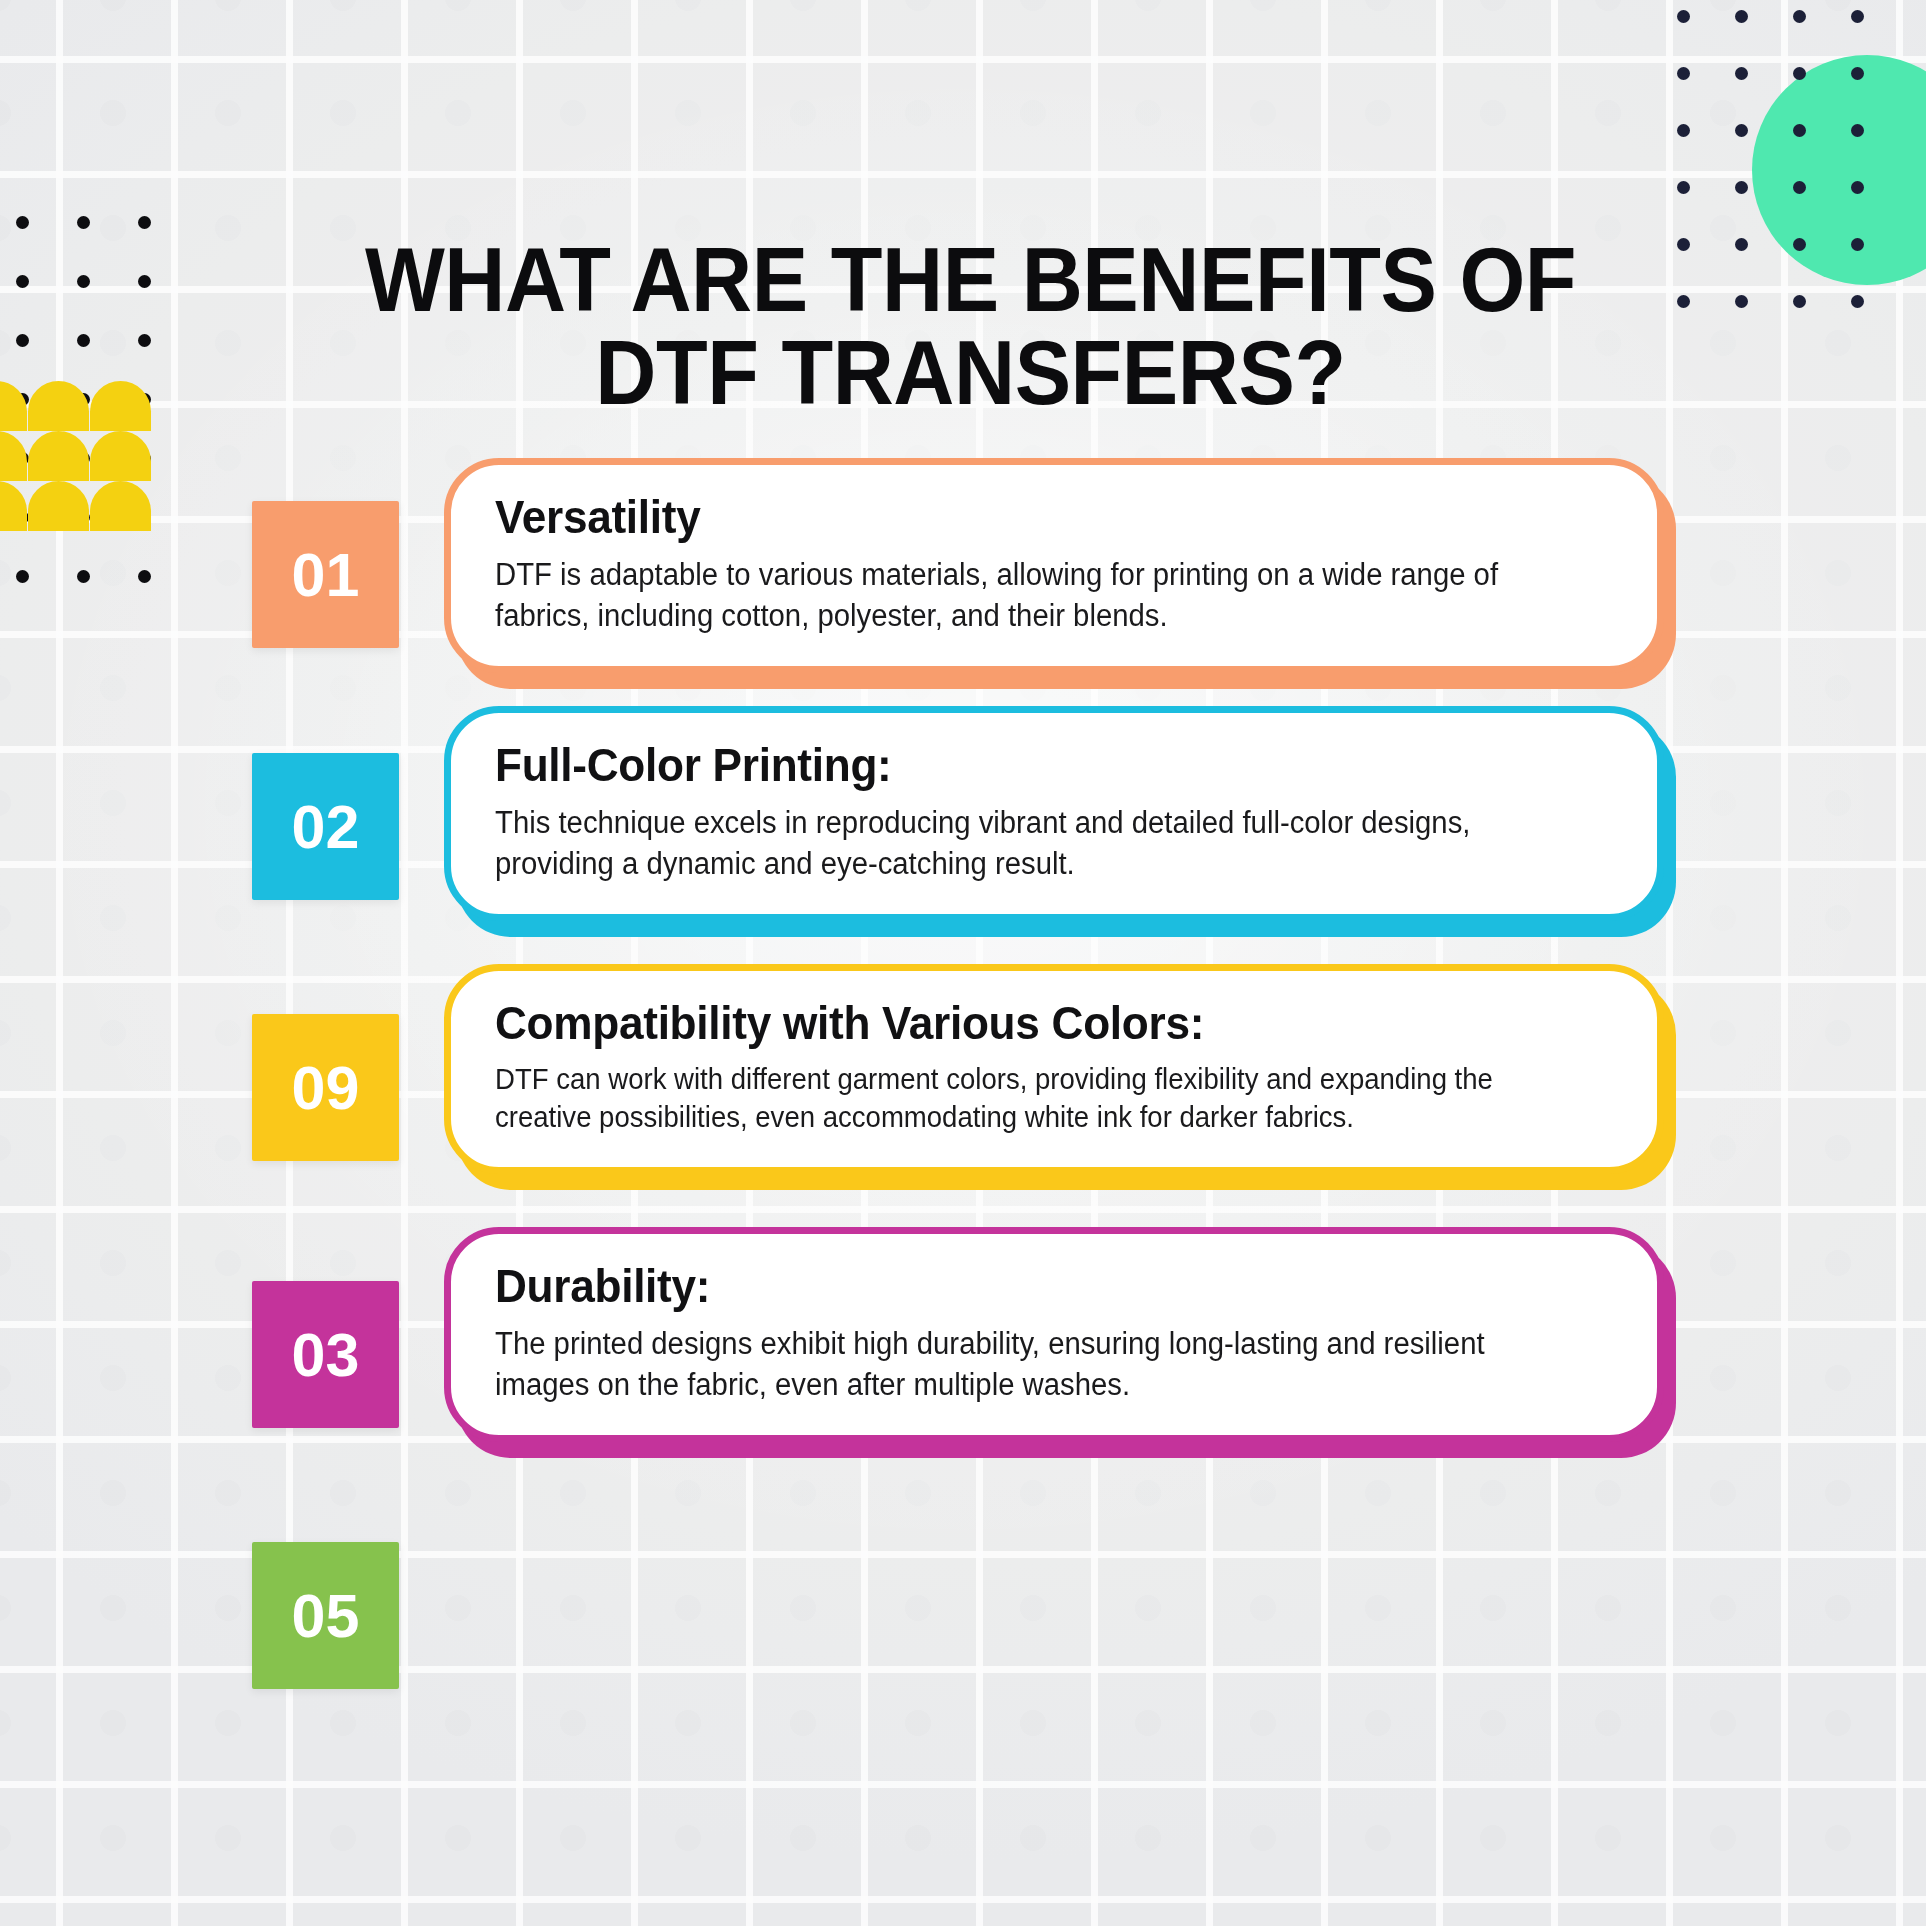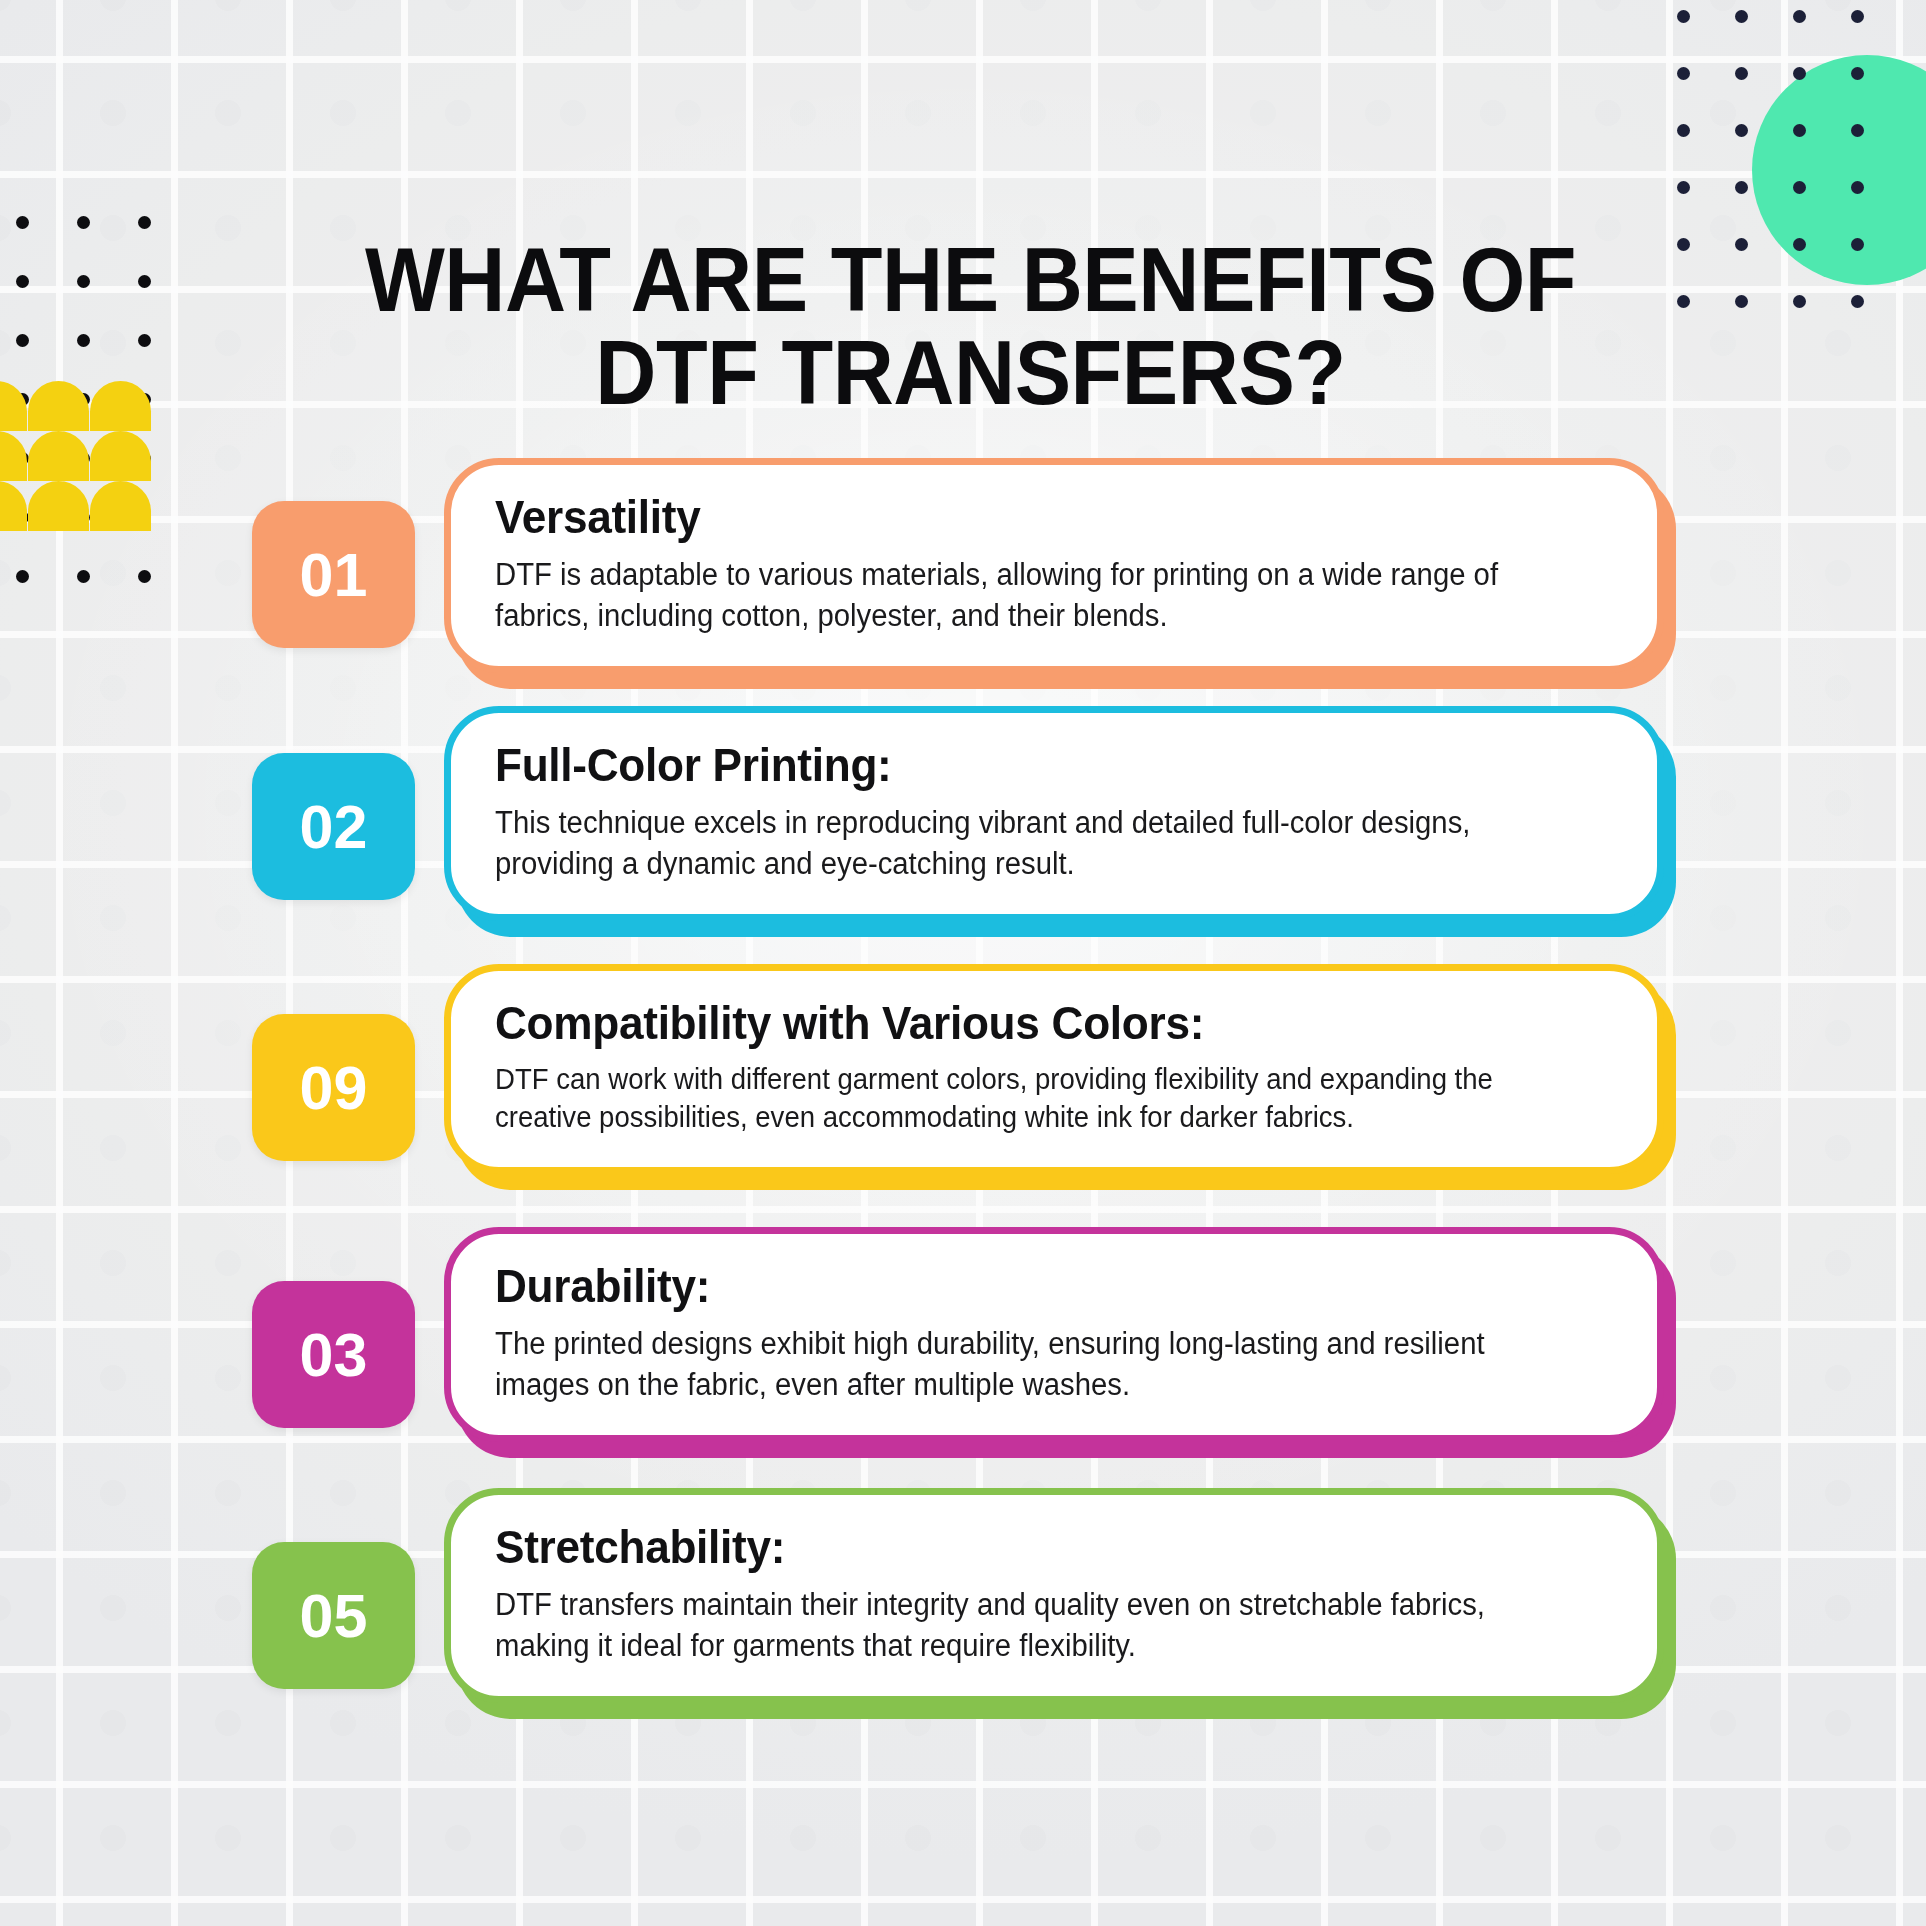--- a/index.html
+++ b/index.html
@@ -134,23 +134,23 @@
     top: 450px;
     width: 1927px;
   }
   .row {
     position: relative;
     height: 261px;
   }
   .badge {
     position: absolute;
     left: 252px;
-    width: 163px;
+    width: 147px;
     height: 147px;
-    border-radius: 32px;
+    border-radius: 2px;
     display: flex;
     align-items: center;
     justify-content: center;
     color: #ffffff;
     font-size: 61px;
     font-weight: 700;
     letter-spacing: 0px;
     z-index: 3;
     box-shadow: 0 3px 9px rgba(0,0,0,0.07);
   }
@@ -336,24 +336,17 @@
         <div class="card-shadow" style="background: rgb(196, 51, 155);"></div>
         <div class="card" style="border-color: rgb(196, 51, 155);">
           <div class="card-title">Durability:</div>
           <div class="card-body">The printed designs exhibit high durability, ensuring long-lasting and resilient images on the fabric, even after multiple washes.</div>
         </div>
       </div>
     </div>
 
     <div class="row row-5">
       <div class="badge" style="background: rgb(134, 194, 77);">05</div>
-      <div class="card-wrap">
-        <div class="card-shadow" style="background: rgb(134, 194, 77);"></div>
-        <div class="card" style="border-color: rgb(134, 194, 77);">
-          <div class="card-title">Stretchability:</div>
-          <div class="card-body">DTF transfers maintain their integrity and quality even on stretchable fabrics, making it ideal for garments that require flexibility.</div>
-        </div>
-      </div>
     </div>
 
   </div>
 </div>
 
 
 </body></html>

